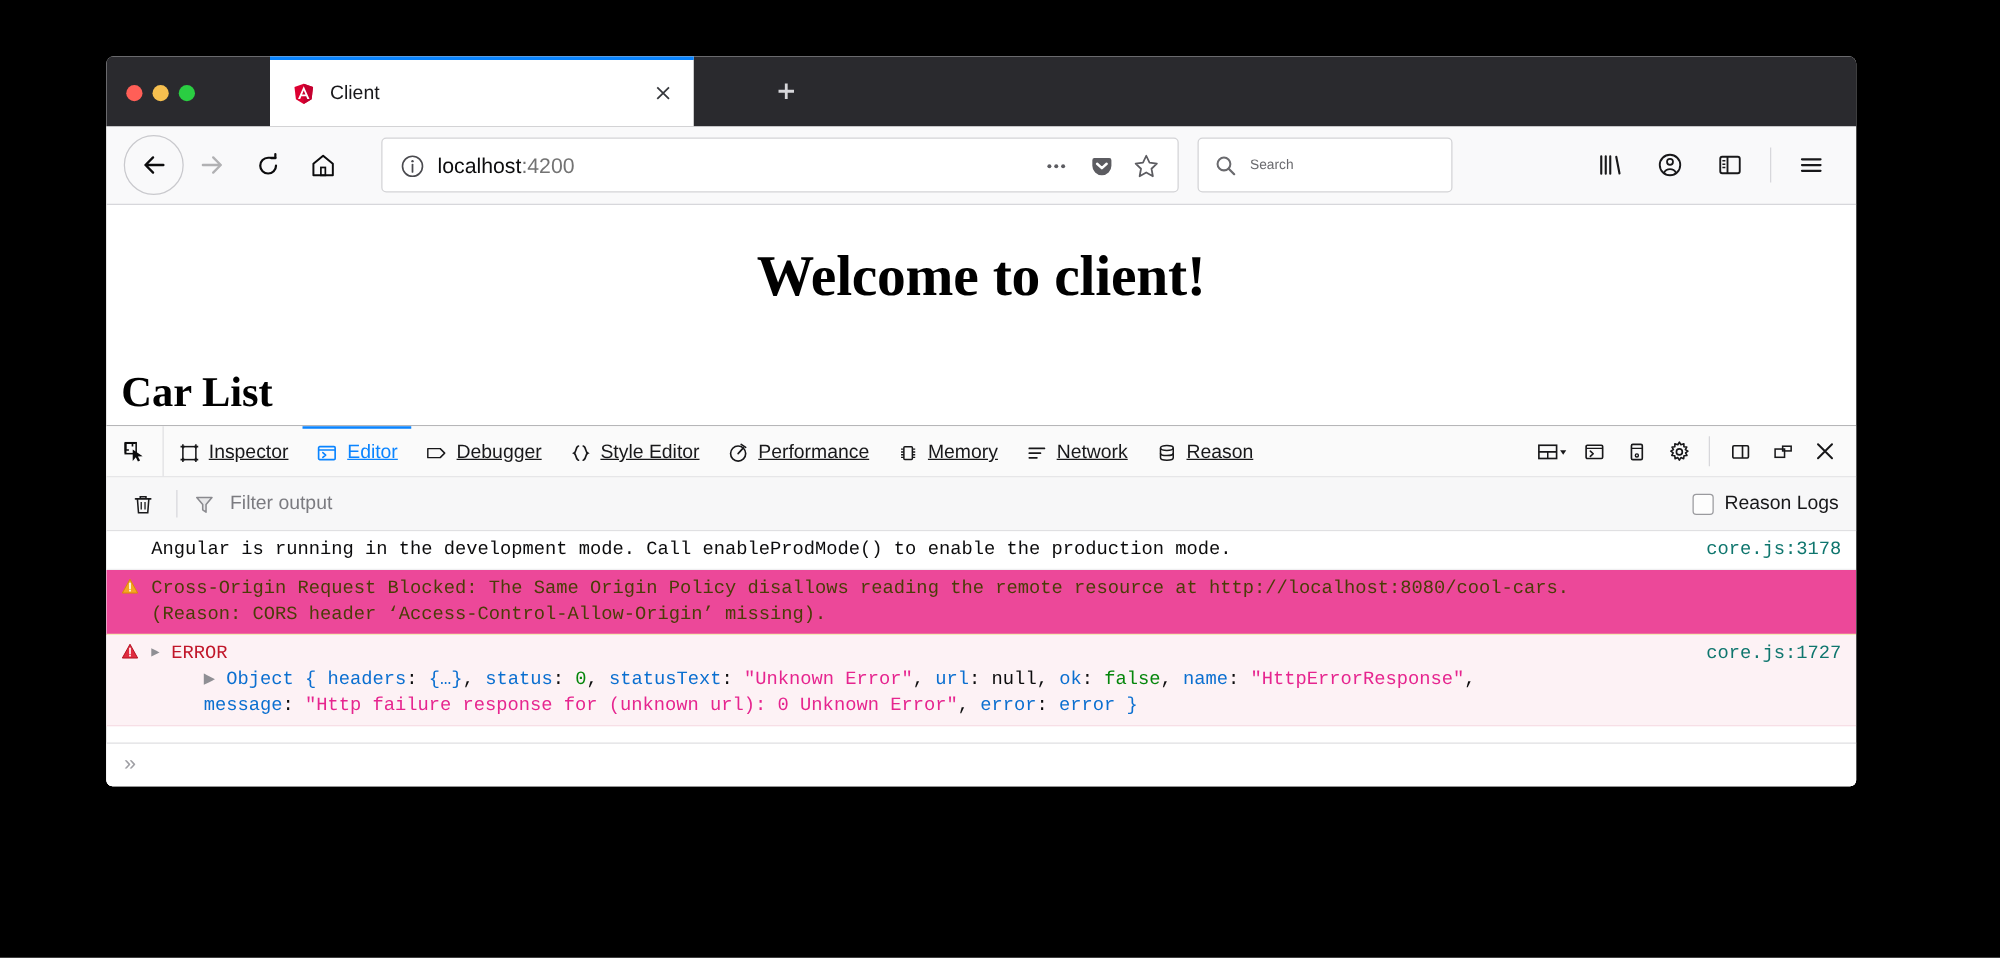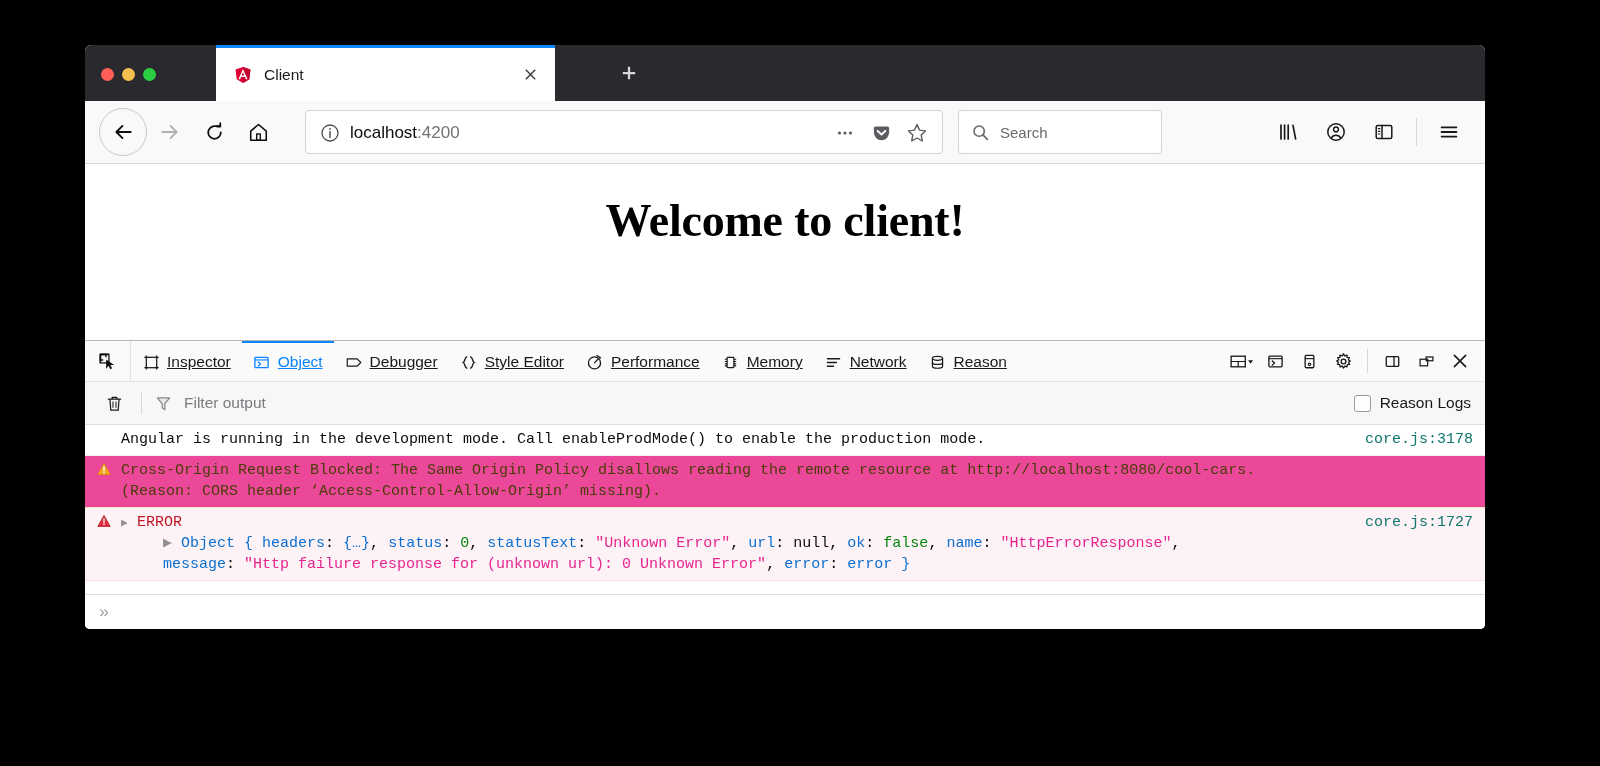--- a/index.html
+++ b/index.html
@@ -130,21 +130,21 @@
     margin-left: 13px;
     width: 204px; height: 44px;
     background: #ffffff;
     border: 1px solid #d3d3d6;
     border-radius: 4px;
     display: flex;
     align-items: center;
     padding: 0 10px 0 12px;
     gap: 10px;
   }
-  #searchbar-placeholder { font-size: 15px; color: #6a6a6e; }
+  #searchbar-placeholder { font-size: 11px; color: #6a6a6e; }
 
   #toolbar-right {
     margin-left: auto;
     display: flex;
     align-items: center;
     gap: 4px;
   }
   #toolbar-right .nav-btn { width: 44px; height: 44px; }
   #toolbar-sep {
     width: 1px; height: 28px;
@@ -465,20 +465,21 @@
       <div class="nav-btn">
         <svg viewBox="0 0 22 22" width="22" height="22">
           <path d="M3.6 6.4 H18.4 M3.6 11 H18.4 M3.6 15.6 H18.4" stroke="#18181a" stroke-width="1.8" stroke-linecap="round"></path>
         </svg>
       </div>
     </div>
   </div>
 
   <div id="page-content">
     <h1 id="welcome-heading">Welcome to client!</h1>
+    <h2 id="car-list-heading">Car List</h2>
   </div>
 
   <div id="devtools">
 
     <div id="devtools-tabbar">
 
       <div id="picker-btn">
         <svg viewBox="0 0 20 20" width="19" height="19">
           <path d="M2.6 2.6 H11 M2.6 2.6 V11" stroke="#0b0b0c" stroke-width="1.5" fill="none"></path>
           <path d="M2.6 2.6 H8.4 V5.4 M2.6 2.6 V8.4 H5.4" stroke="#0b0b0c" stroke-width="1.4" fill="none"></path>
@@ -498,21 +499,21 @@
       </div>
 
       <div class="dt-tab selected">
         <span class="ti">
           <svg viewBox="0 0 18 18" width="17" height="17">
             <rect x="2" y="3.5" width="14" height="11" rx="1" stroke="#0a84ff" stroke-width="1.4" fill="none"></rect>
             <path d="M2 6.3 H16" stroke="#0a84ff" stroke-width="1.2"></path>
             <path d="M5.6 8.6 L8 10.6 L5.6 12.6" stroke="#0a84ff" stroke-width="1.4" fill="none" stroke-linecap="round" stroke-linejoin="round"></path>
           </svg>
         </span>
-        <span>Object</span>
+        <span>Editor</span>
       </div>
 
       <div class="dt-tab">
         <span class="ti">
           <svg viewBox="0 0 20 18" width="19" height="17">
             <path d="M2.5 5 H13.5 L17.5 9 L13.5 13 H2.5 Z" stroke="#18181a" stroke-width="1.3" fill="none" stroke-linejoin="round"></path>
           </svg>
         </span>
         <span>Debugger</span>
       </div>

